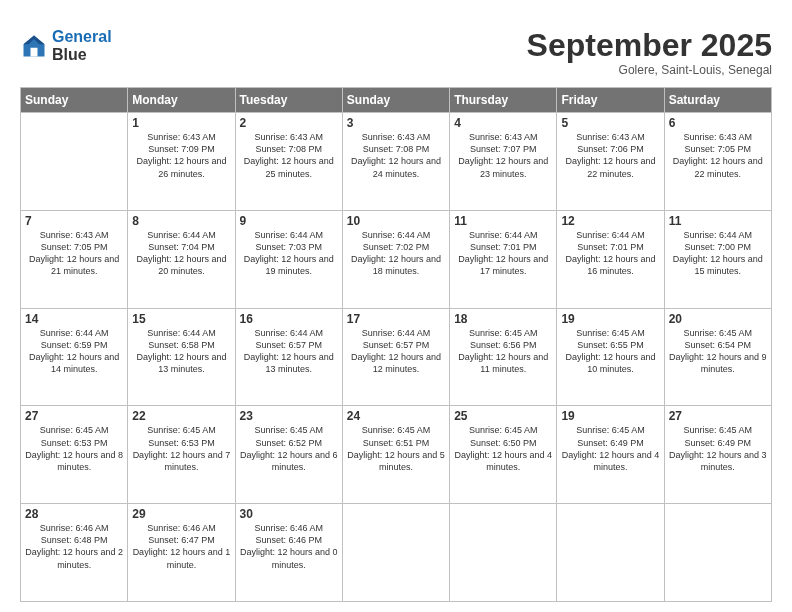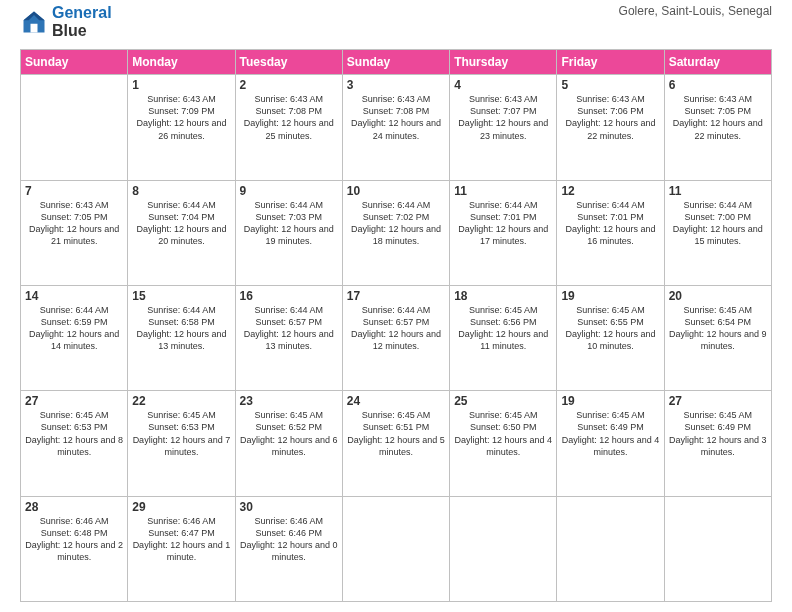--- a/index.html
+++ b/index.html
@@ -6,21 +6,21 @@
     body {
       font-family: Arial, sans-serif;
       background: #fff;
       width: 792px;
       height: 612px;
       overflow: hidden;
     }
     .page {
       width: 792px;
       height: 612px;
-      padding: 4px 20px 10px 20px;
+      padding: 28px 20px 10px 20px;
       display: flex;
       flex-direction: column;
     }
     .header {
       display: flex;
       align-items: flex-start;
       justify-content: space-between;
       margin-bottom: 10px;
     }
     .logo {
@@ -53,21 +53,21 @@
     .subtitle {
       font-size: 12px;
       color: #555;
     }
     .calendar-table {
       width: 100%;
       border-collapse: collapse;
       flex: 1;
     }
     .calendar-table thead tr th {
-      background-color: #ec4899;
+      background-color: #737373;
       color: #fff;
       font-size: 12px;
       font-weight: bold;
       padding: 5px 4px;
       border: 1px solid #c0c0c0;
       text-align: left;
     }
     .calendar-table tbody tr td {
       border: 1px solid #c0c0c0;
       vertical-align: top;
@@ -106,20 +106,21 @@
         <polygon points="16,4 28,14 28,28 4,28 4,14" fill="#2e75b6"></polygon>
         <polygon points="16,4 28,14 22,14 16,8 10,14 4,14" fill="#1a4f8a"></polygon>
         <rect x="12" y="18" width="8" height="10" fill="#fff"></rect>
       </svg>
       <div class="logo-text">
         <div><span>General</span></div>
         <div>Blue</div>
       </div>
     </div>
     <div class="title-block">
+      <div class="month-title">September 2025</div>
       <div class="subtitle">Golere, Saint-Louis, Senegal</div>
     </div>
   </div>
 
   <table class="calendar-table">
     <thead>
       <tr>
         <th>Sunday</th>
         <th>Monday</th>
         <th>Tuesday</th>

